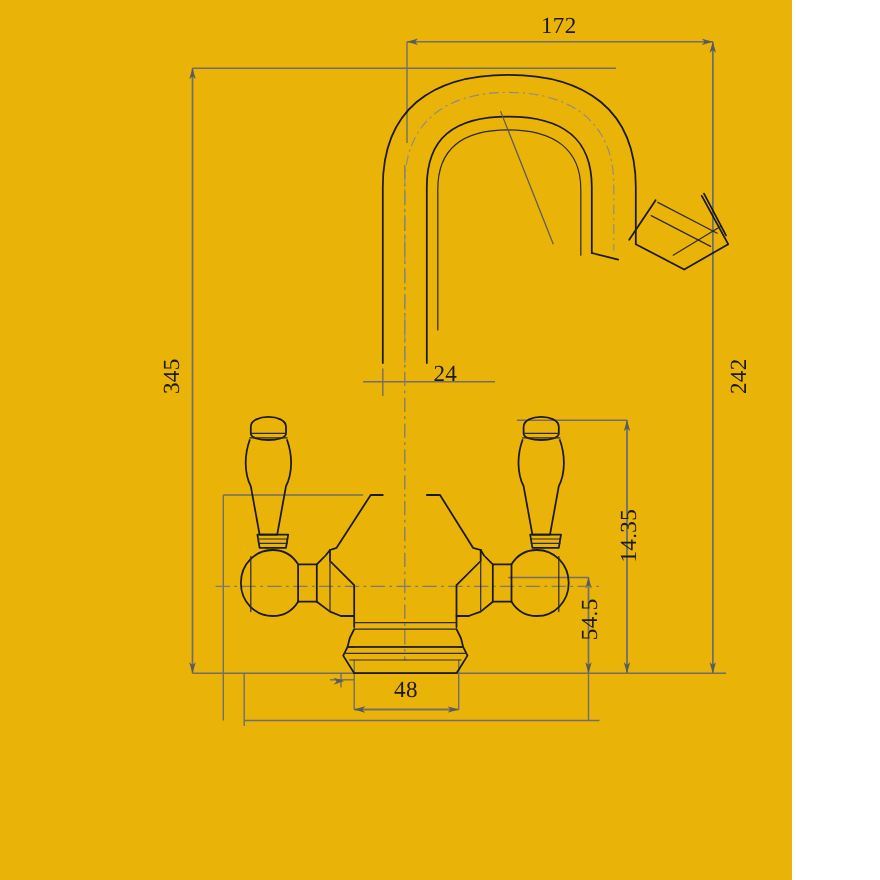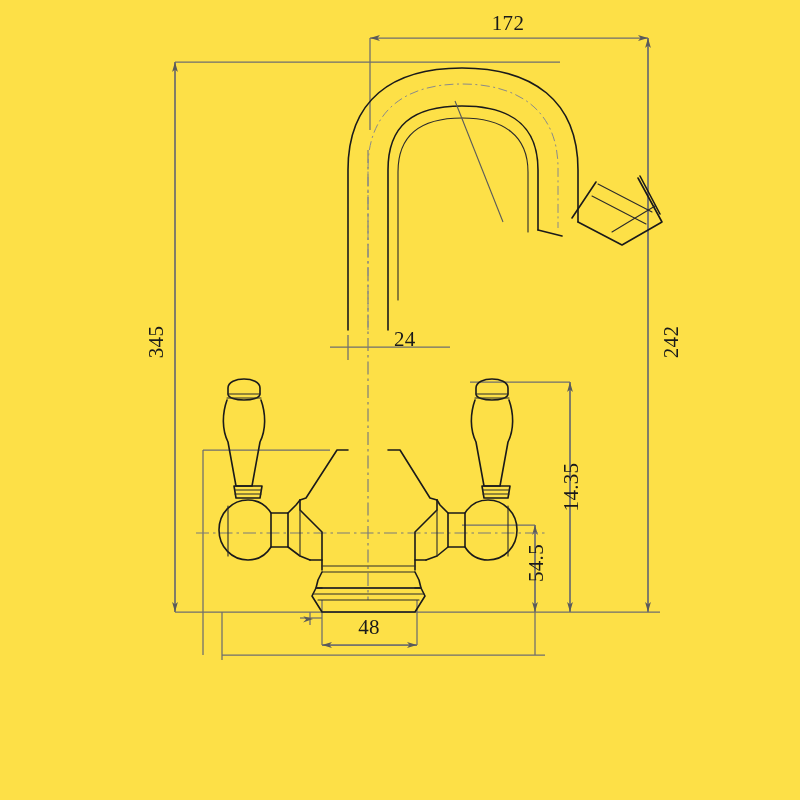--- a/index.html
+++ b/index.html
@@ -8,23 +8,23 @@
     background: #ffffff;
   }
   body {
     width: 800px;
     height: 800px;
     font-family: "Liberation Serif", serif;
     overflow: hidden;
   }
   #drawing-root {
     position: relative;
-    width: 800px;
+    width: 720px;
     height: 800px;
-    background: #fde047;
+    background: #eab308;
   }
   svg.drawing {
     display: block;
     width: 800px;
     height: 800px;
   }
   .part-line {
     fill: none;
     stroke: #1a1a1a;
     stroke-width: 1.6;

